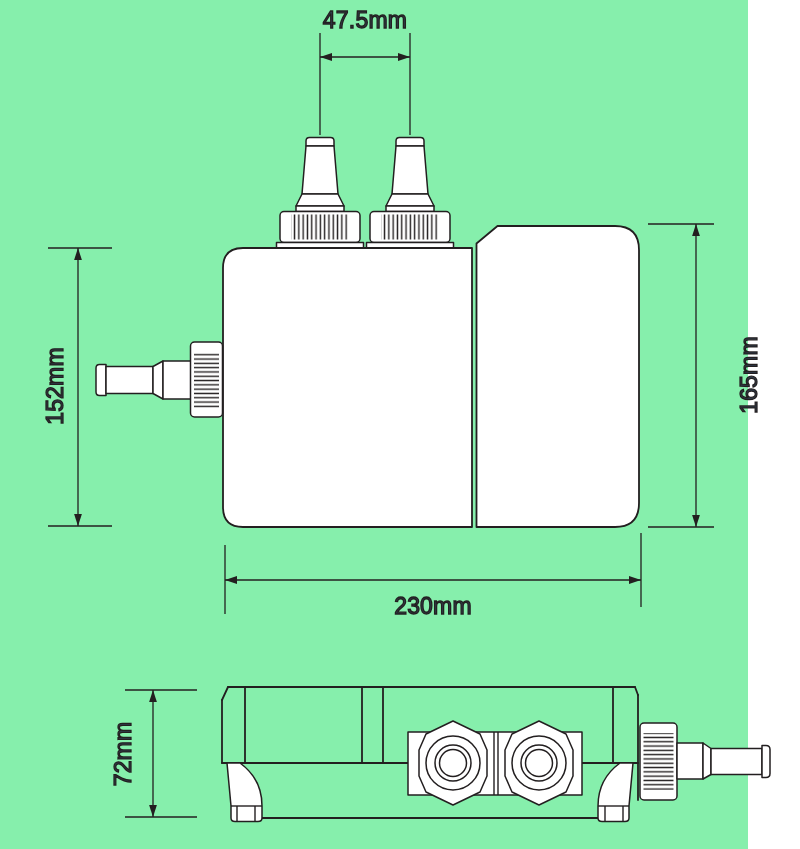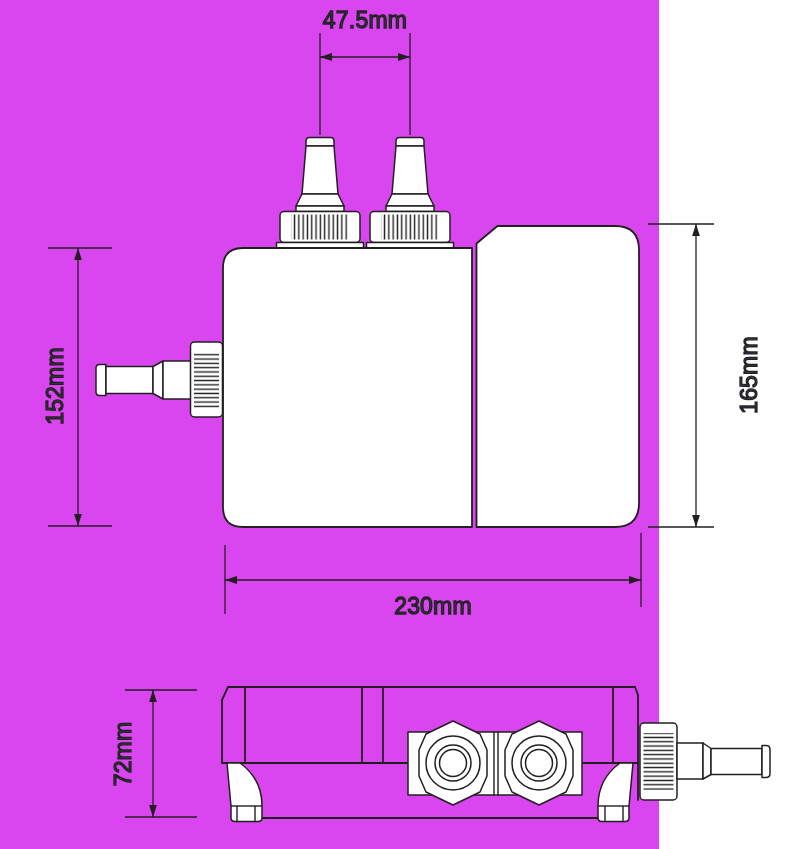--- a/index.html
+++ b/index.html
@@ -1,17 +1,17 @@
 <!DOCTYPE html>
 <html><head>
 <meta charset="utf-8">
 <style>
   html, body { margin: 0; padding: 0; background: #ffffff; }
   .sheet {
-    width: 659px; height: 849px; position: relative; background: #d946ef;
+    width: 748px; height: 849px; position: relative; background: #86efac;
     font-family: "Liberation Sans", sans-serif;
   }
   svg { display: block; }
   .outline { fill: #ffffff; stroke: #231f20; stroke-width: 1.8; stroke-linejoin: round; }
   .detail  { fill: #ffffff; stroke: #231f20; stroke-width: 1.5; stroke-linejoin: round; }
   .wire    { fill: none;    stroke: #231f20; stroke-width: 1.8; stroke-linecap: round; }
   .thin    { fill: none;    stroke: #231f20; stroke-width: 1.4; }
   .dim     { fill: none;    stroke: #231f20; stroke-width: 1.3; }
   .dimtext { fill: #2f3d4c; font-size: 23px; letter-spacing: 0.2px; }
 </style>

